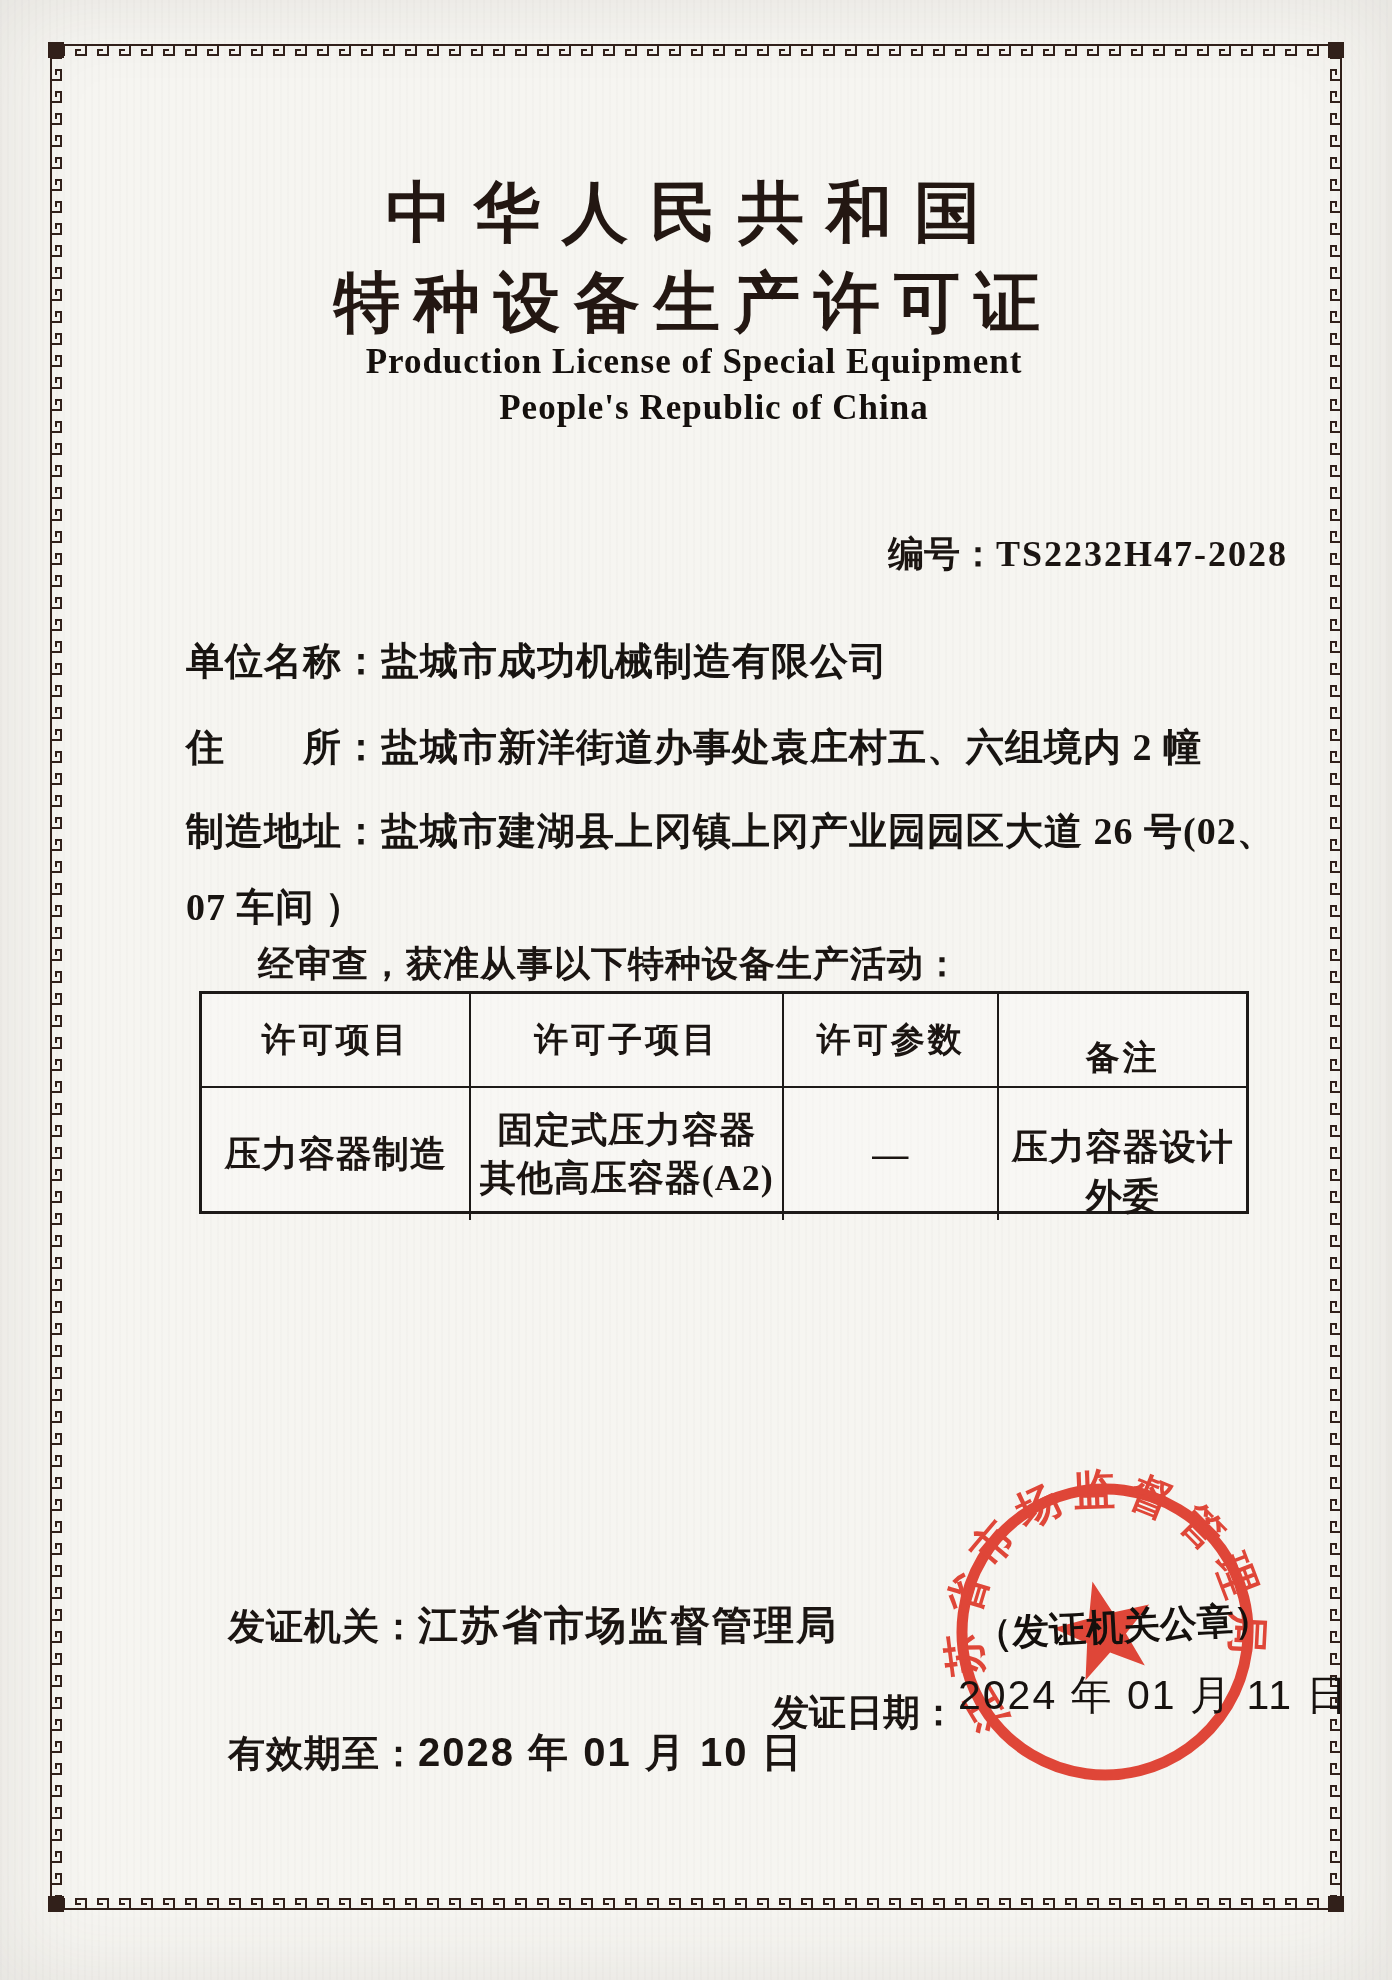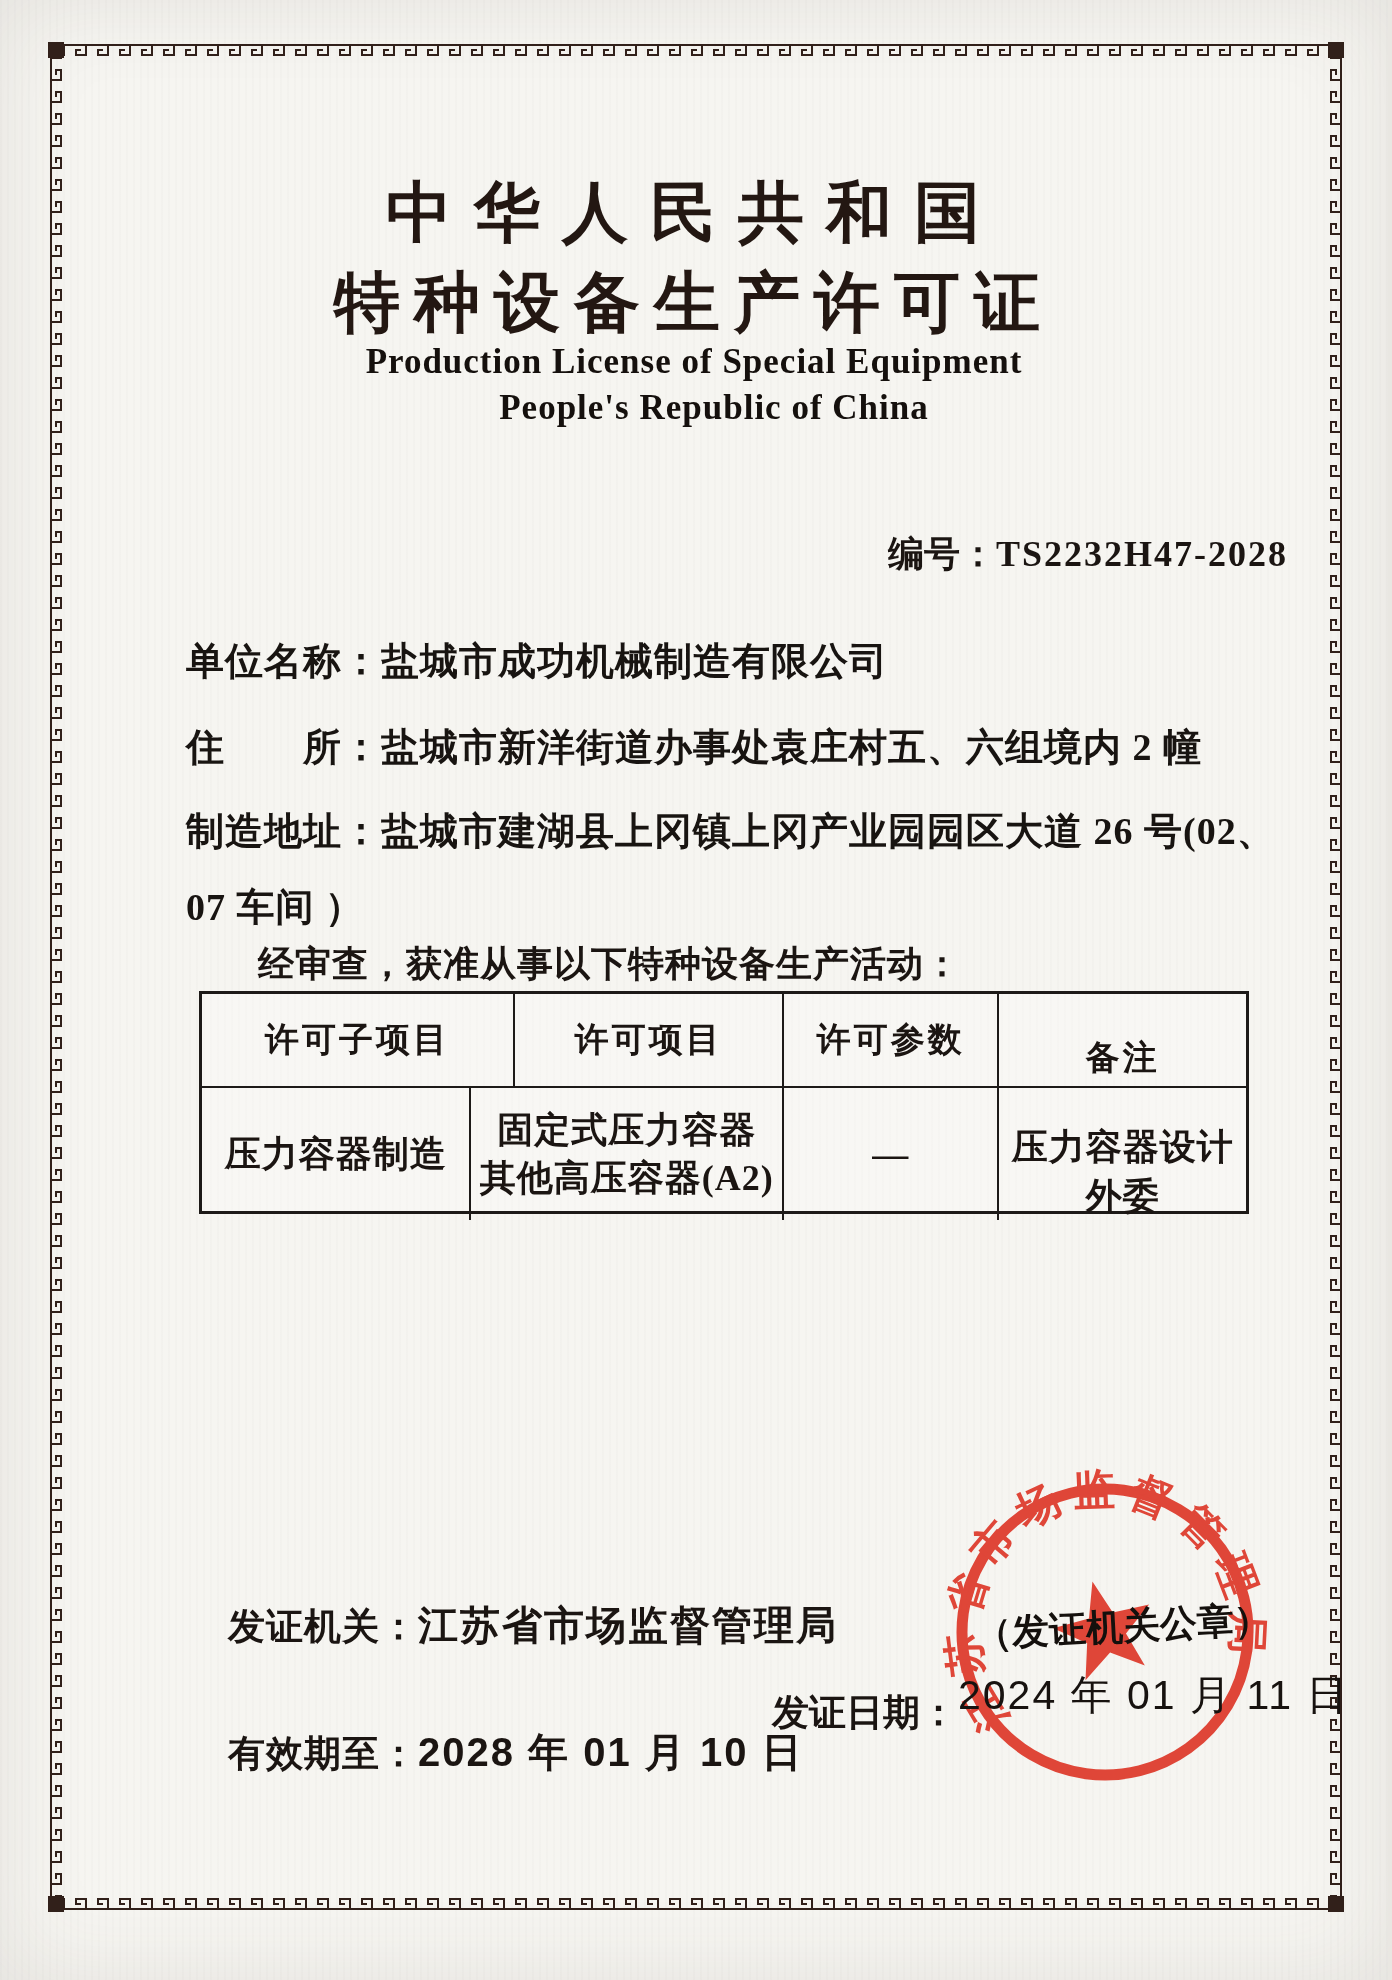--- a/index.html
+++ b/index.html
@@ -100,22 +100,22 @@
   <div class="abs bodyline l3">
     <span>制造地址：</span><span>盐城市建湖县上冈镇上冈产业园园区大道 26 号(02、</span>
   </div>
   <div class="abs bodyline l4">
     <span>07 车间 ）</span>
   </div>
   <div class="abs statement">经审查，获准从事以下特种设备生产活动：</div>
 
   <div class="abs lic-table">
     <div class="trow head">
+      <div class="tcell c1">许可项目</div>
       <div class="tcell c2">许可子项目</div>
-      <div class="tcell c1">许可项目</div>
       <div class="tcell c3">许可参数</div>
       <div class="tcell c4">备注</div>
     </div>
     <div class="trow data">
       <div class="tcell c1">压力容器制造</div>
       <div class="tcell c2">固定式压力容器
 其他高压容器(A2)</div>
       <div class="tcell c3 dash">—</div>
       <div class="tcell c4">压力容器设计
 外委</div>

